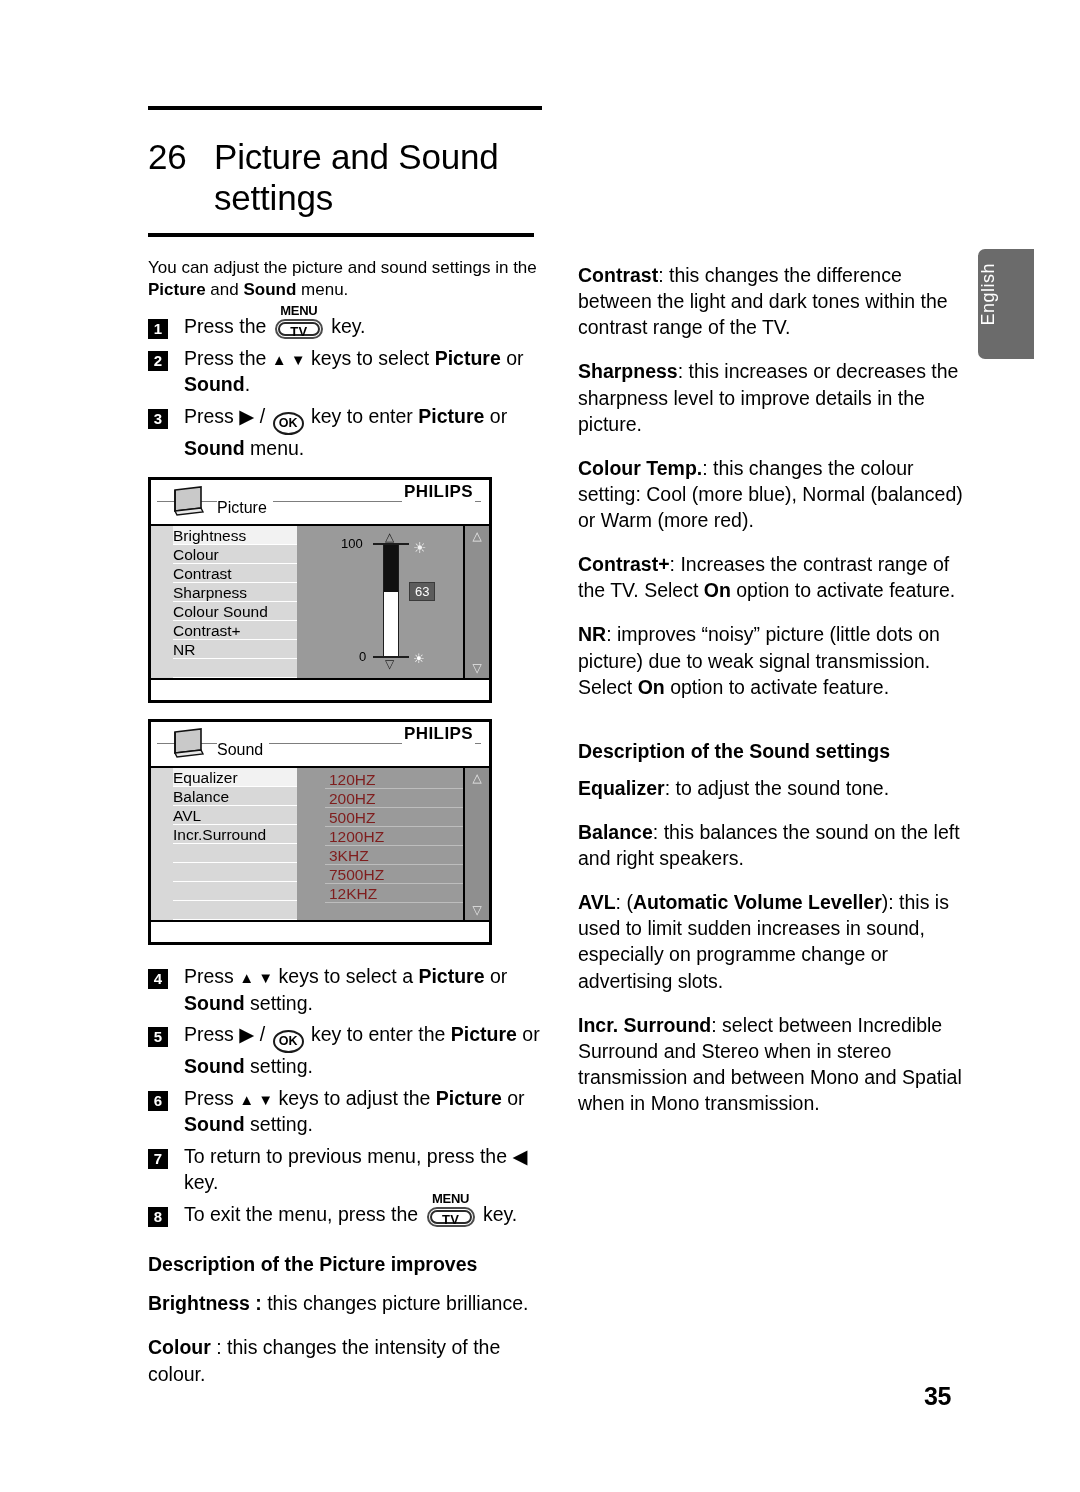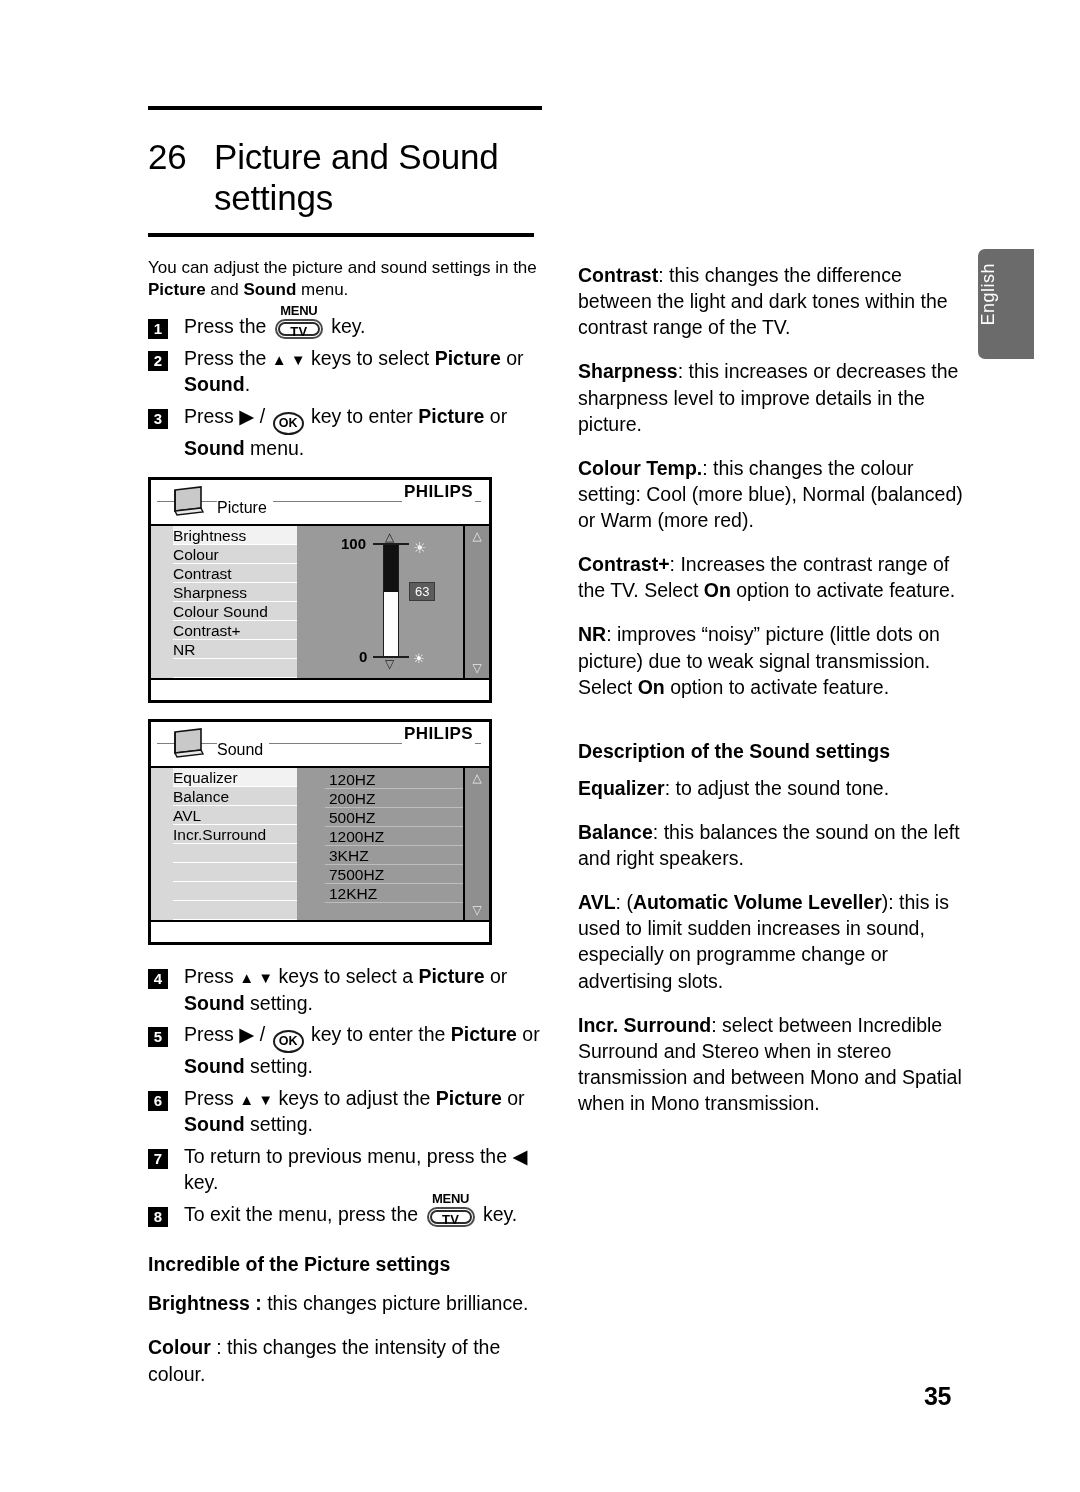--- a/index.html
+++ b/index.html
@@ -279,23 +279,22 @@
     height: 2px;
     width: 36px;
     background: #1d1d1d;
     left: 76px;
   }
   .sl-tick.top { top: 17px; }
   .sl-tick.bot { top: 130px; }
   .sl-max, .sl-min {
     position: absolute;
     right: 258px;
-    font-size: 15px;
+    font-size: 13px;
     line-height: 13px;
-    font-weight: bold;
   }
   .sl-max { top: 11px; left: 44px; right: auto; }
   .sl-min { top: 124px; left: 62px; right: auto; }
   .sl-caret {
     position: absolute;
     left: 88px;
     font-size: 12px;
     line-height: 10px;
     color: #1d1d1d;
   }
@@ -326,21 +325,21 @@
   .eq-list {
     position: absolute;
     left: 28px;
     top: 2px;
     width: 140px;
   }
   .eq-band {
     height: 19px;
     line-height: 19px;
     font-size: 15.5px;
-    color: #000000;
+    color: #7f1d1d;
     border-bottom: 1px solid #bdbdbd;
     padding-left: 4px;
     box-sizing: border-box;
     white-space: nowrap;
   }
 
   
   .subhead {
     font-size: 19.5px;
     font-weight: bold;
@@ -546,21 +545,21 @@
       </div>
 
       <div class="step">
         <div class="step-badge">8</div>
         <div class="step-body"><span>To exit the menu, press the</span>
           <span class="key-menu-tv"><span class="klabel">MENU</span><span class="kouter"></span><span class="kinner">TV</span></span>
           <span>key.</span></div>
       </div>
     </div>
 
-    <div class="subhead">Incredible of the Picture settings</div>
+    <div class="subhead">Description of the Picture improves</div>
 
     <div class="para"><b>Brightness :</b><span> this changes picture brilliance.</span></div>
 
     <div class="para"><b>Colour</b><span> : this changes the intensity of the colour.</span></div>
 
   </div>
 
   <div class="col-right">
 
     <div class="para"><b>Contrast</b><span>: this changes the difference between the light and dark tones within the contrast range of the TV.</span></div>

